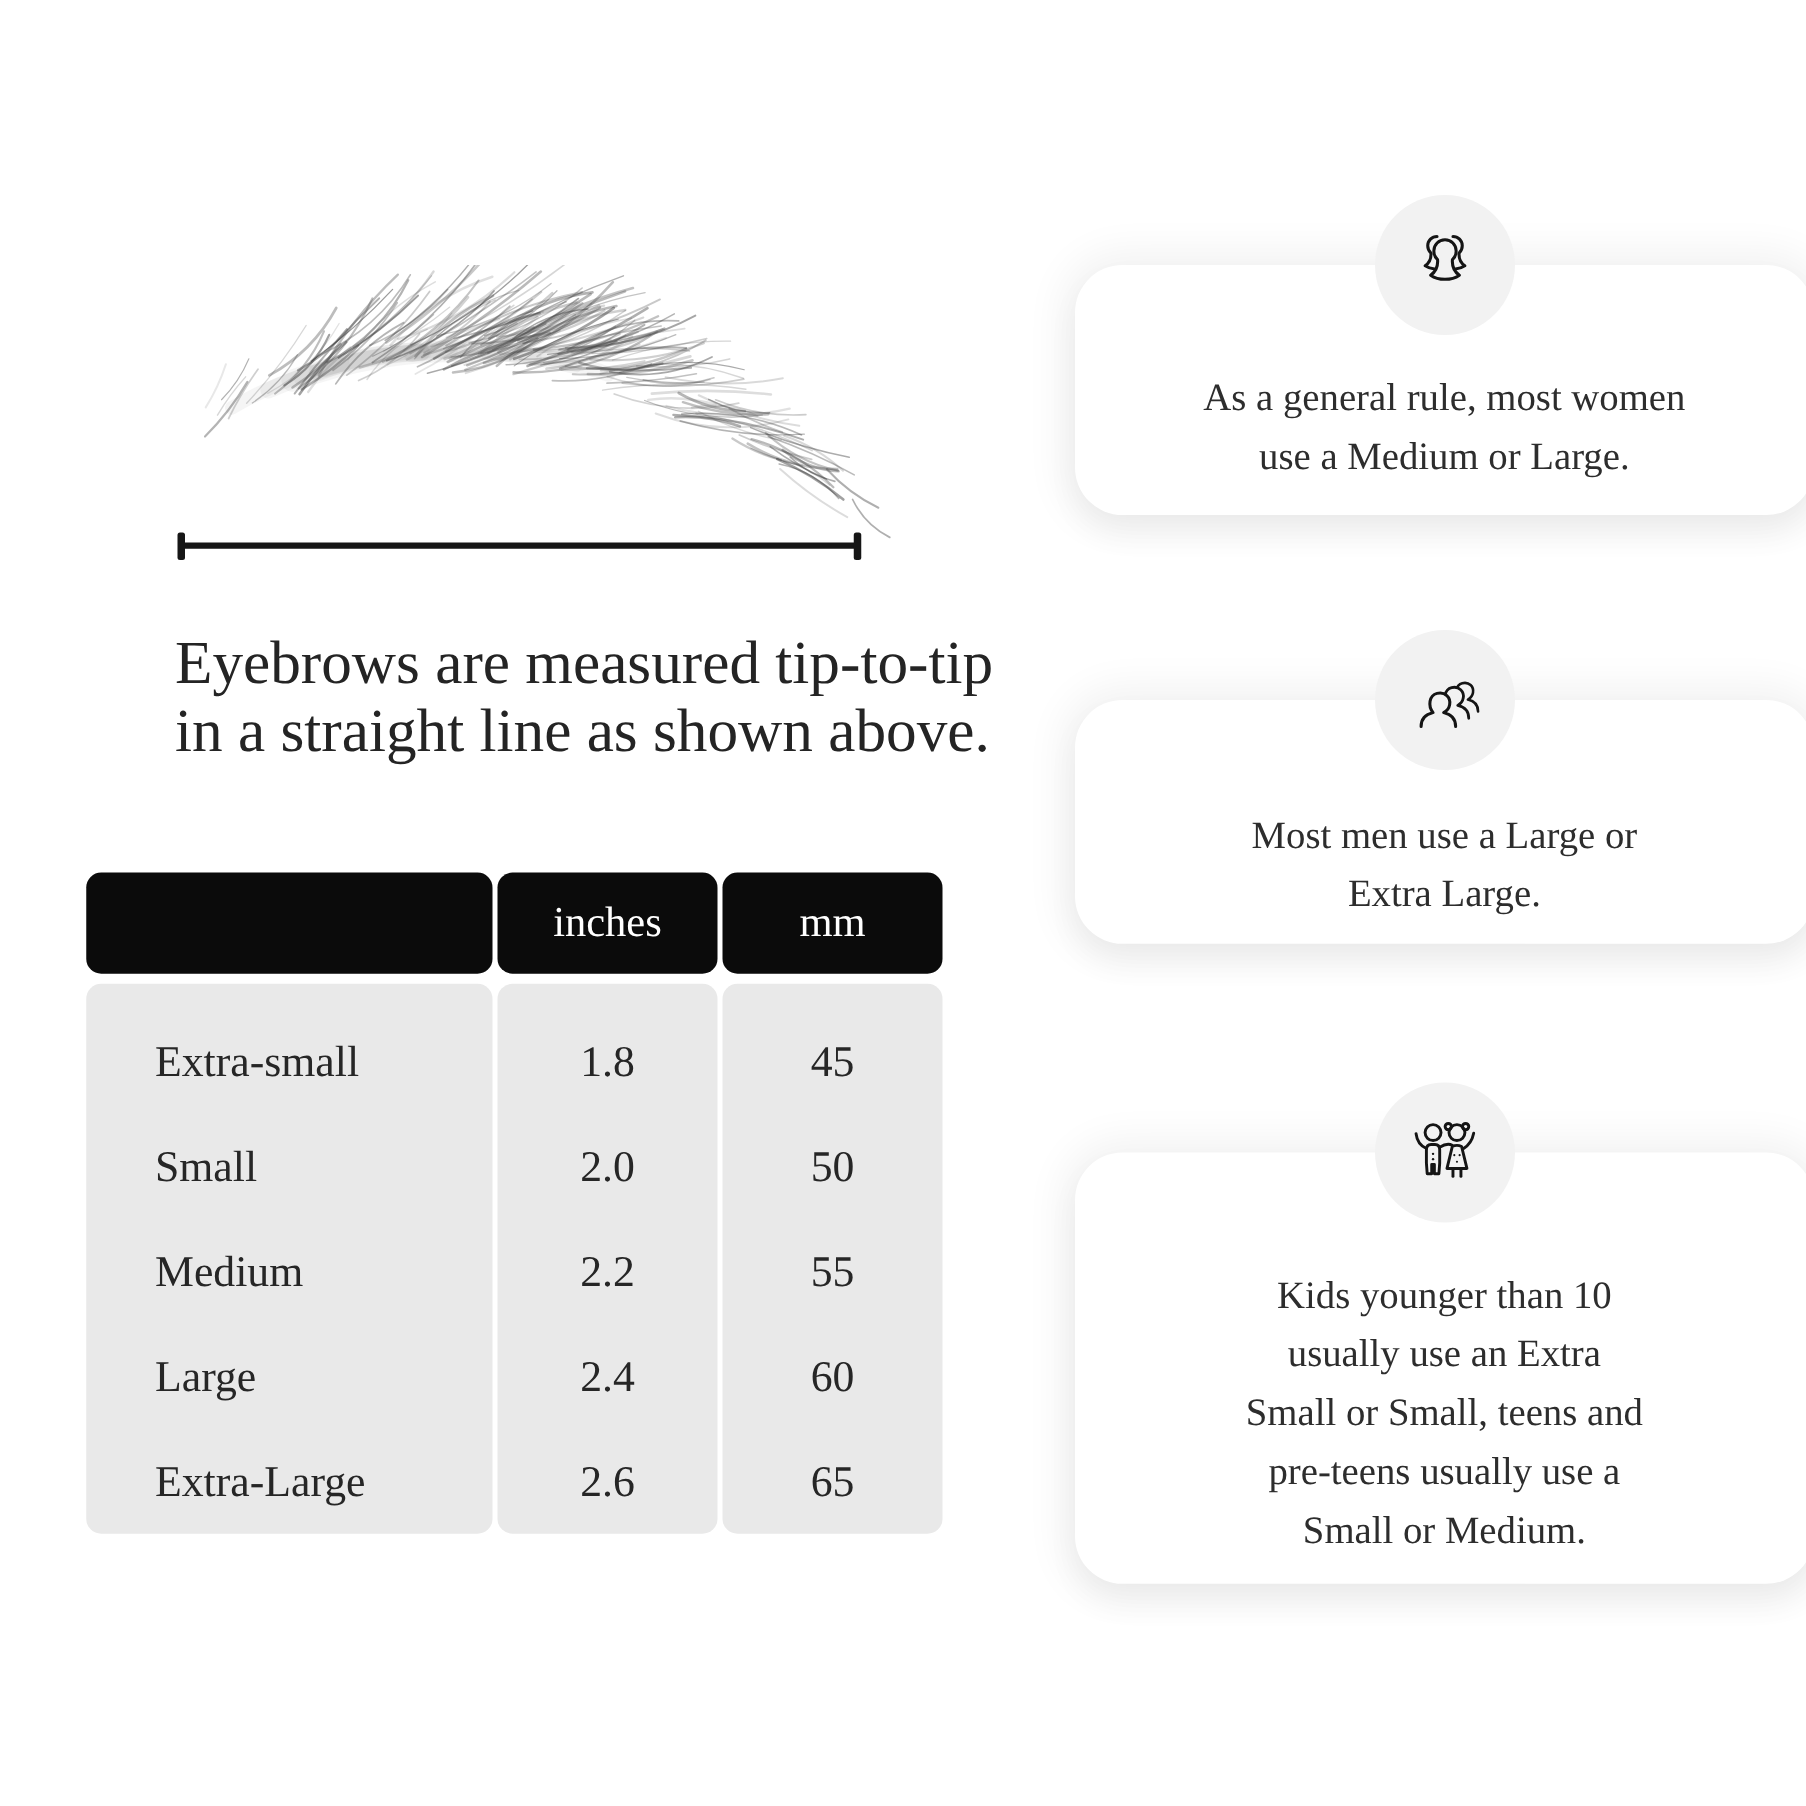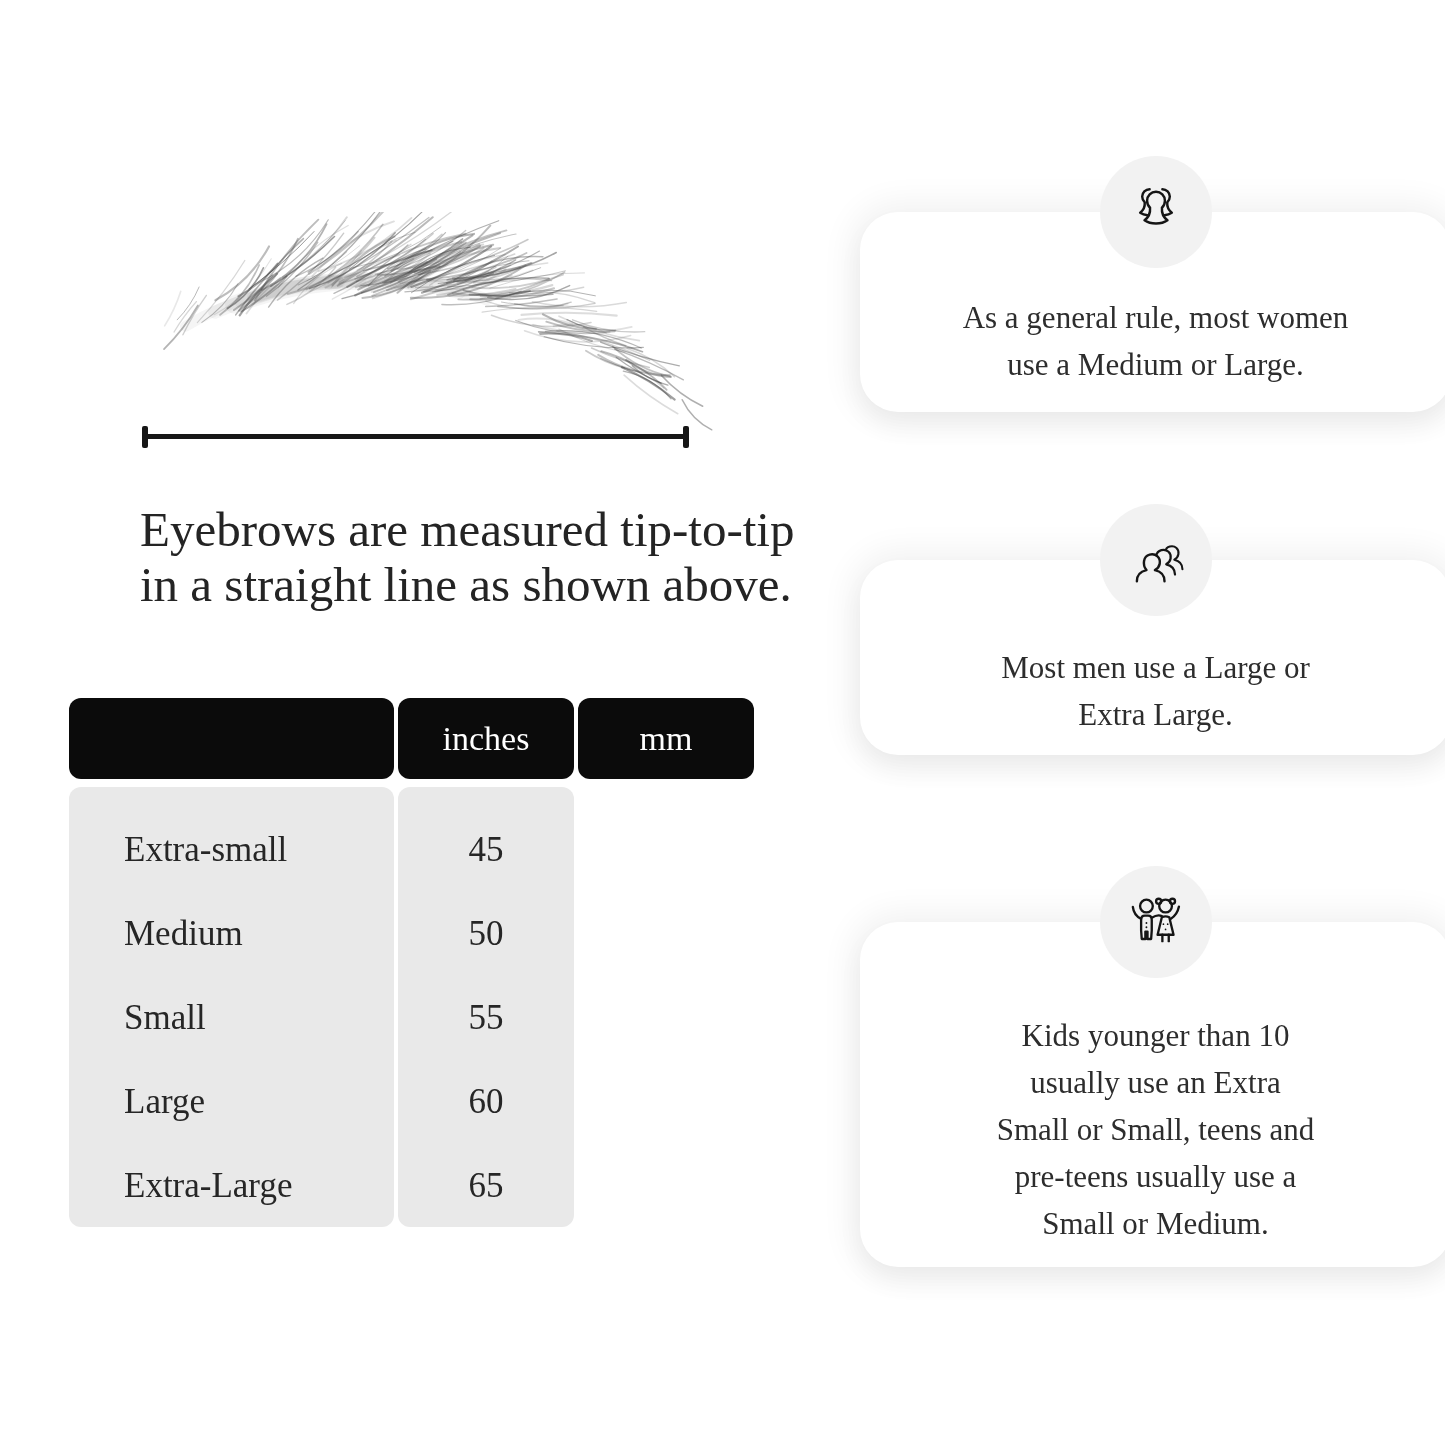--- a/index.html
+++ b/index.html
@@ -257,24 +257,31 @@
 
   <div class="size-table">
     <div class="thead">
       <div class="th"></div>
       <div class="th">inches</div>
       <div class="th">mm</div>
     </div>
     <div class="tbody">
       <div class="tcol labels">
         <div class="cell">Extra-small</div>
+        <div class="cell">Small</div>
         <div class="cell">Medium</div>
-        <div class="cell">Small</div>
         <div class="cell">Large</div>
         <div class="cell">Extra-Large</div>
+      </div>
+      <div class="tcol nums">
+        <div class="cell">1.8</div>
+        <div class="cell">2.0</div>
+        <div class="cell">2.2</div>
+        <div class="cell">2.4</div>
+        <div class="cell">2.6</div>
       </div>
       <div class="tcol nums">
         <div class="cell">45</div>
         <div class="cell">50</div>
         <div class="cell">55</div>
         <div class="cell">60</div>
         <div class="cell">65</div>
       </div>
     </div>
   </div>

